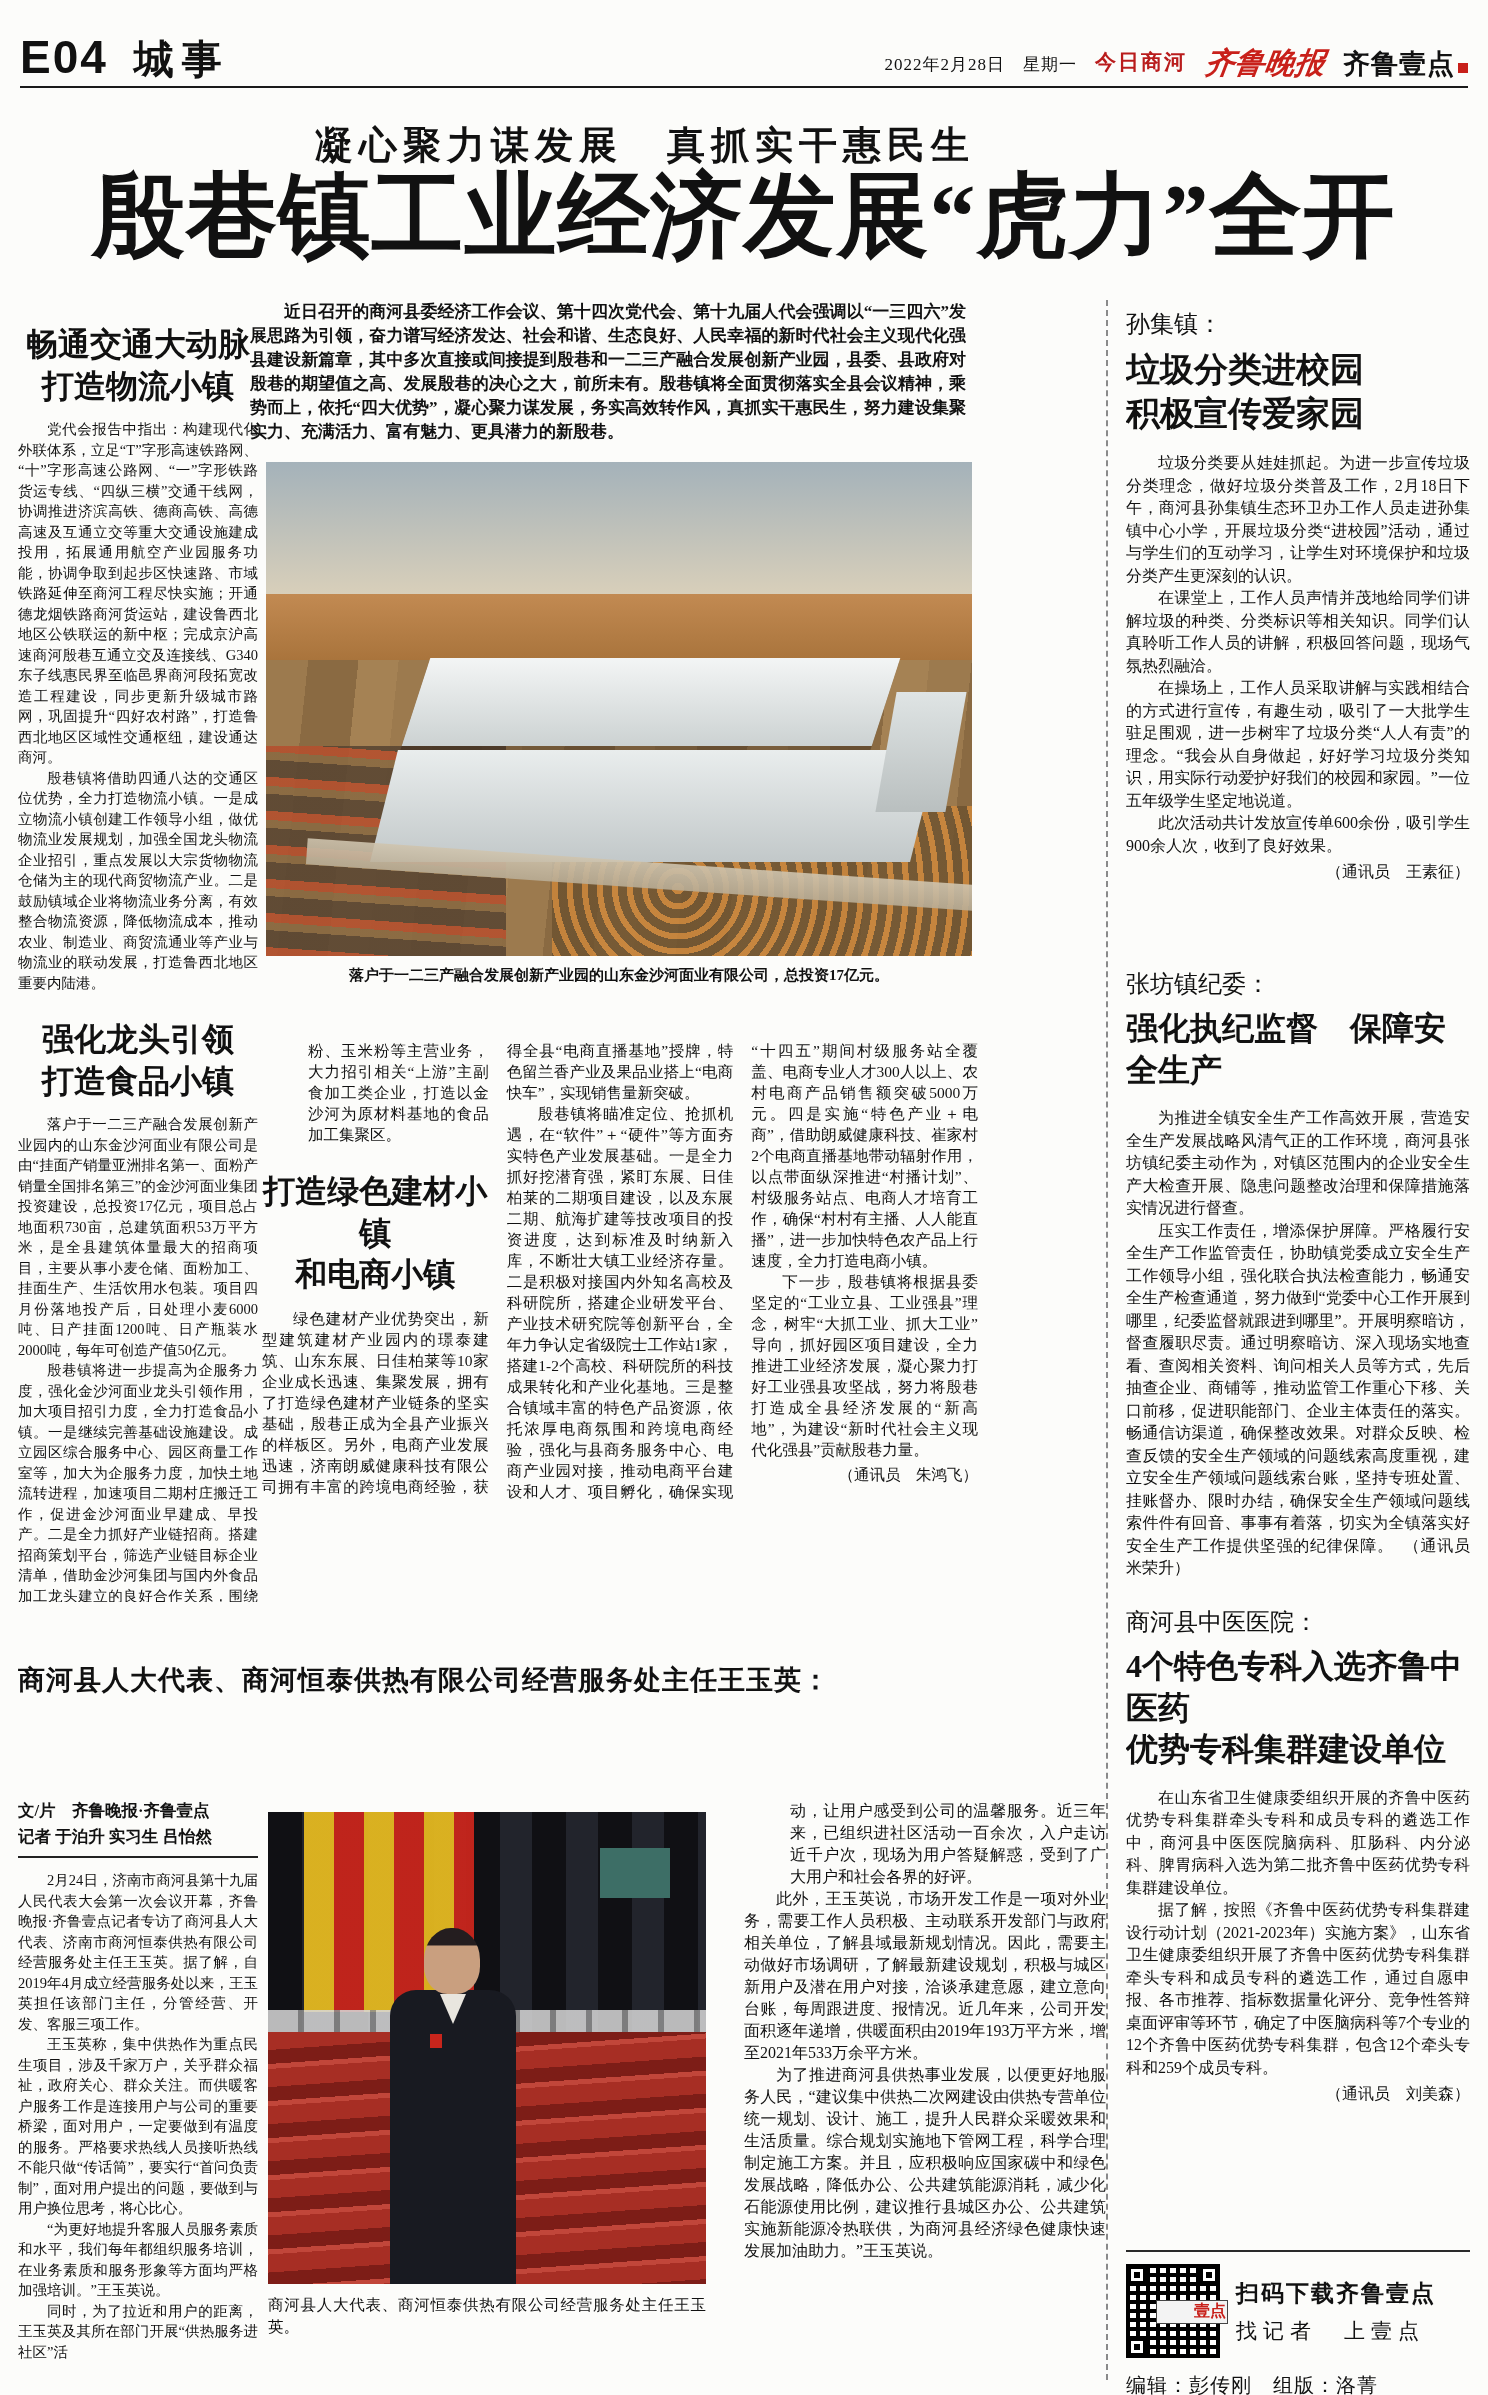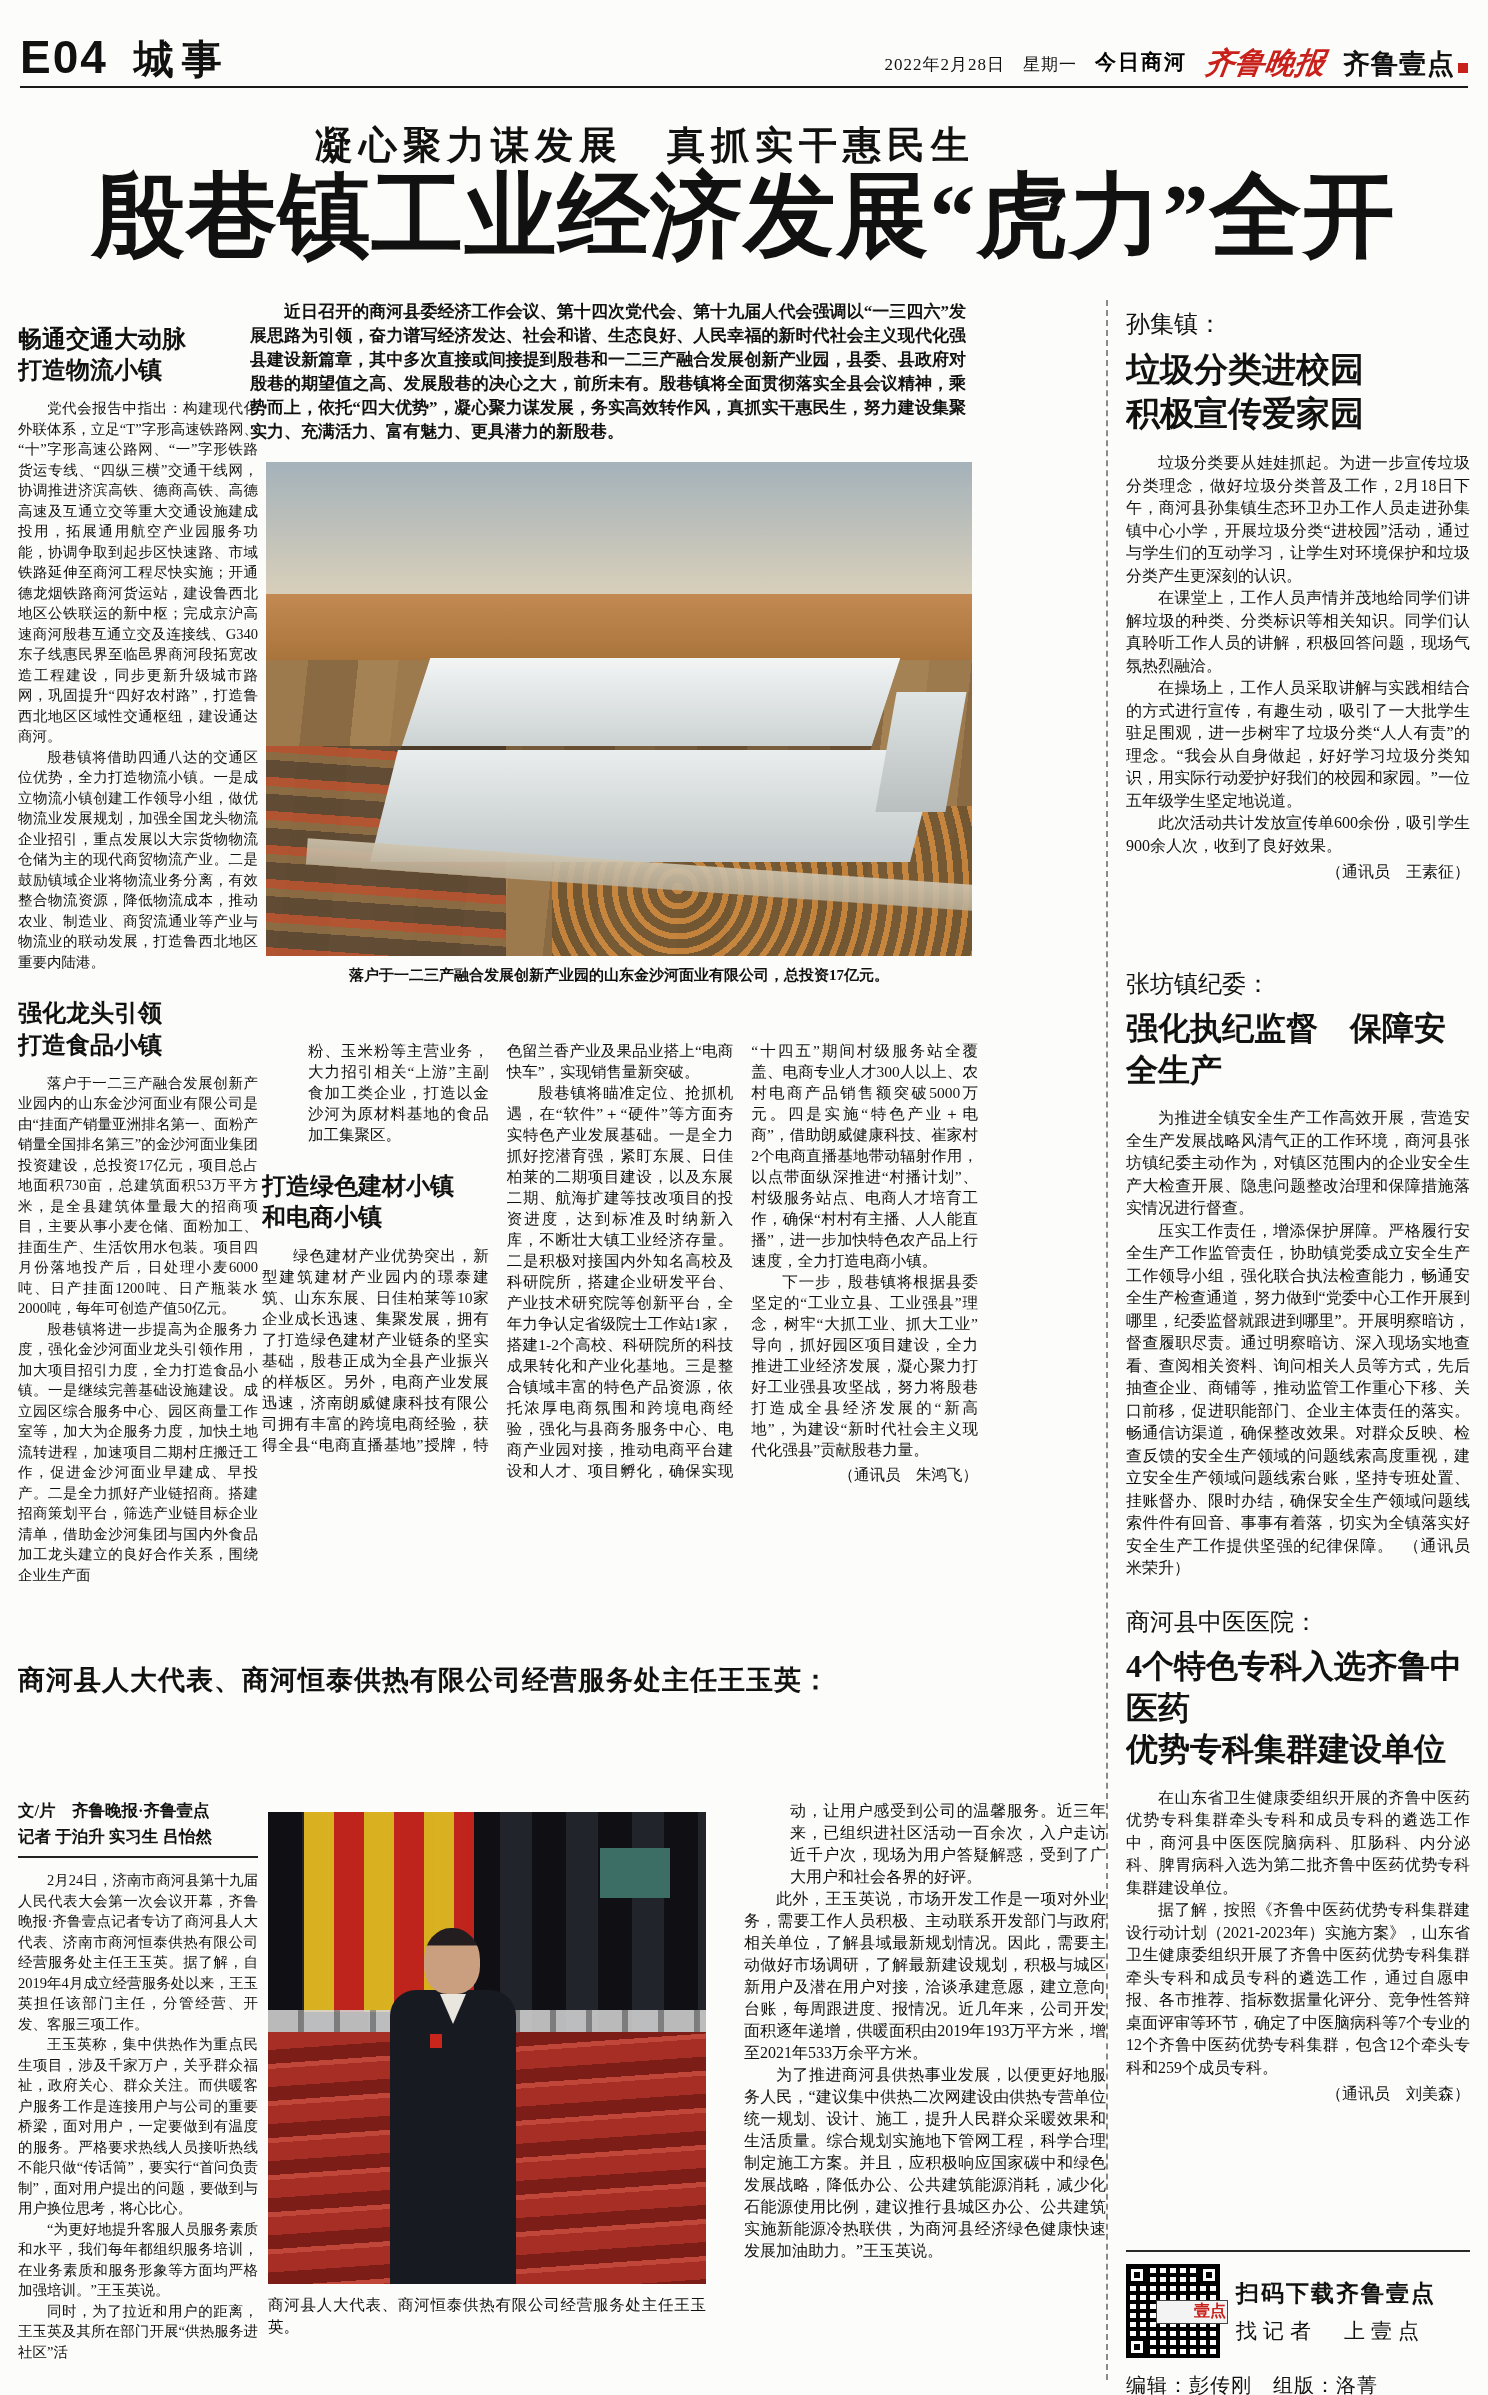--- a/index.html
+++ b/index.html
@@ -6,38 +6,38 @@
   #page{position:relative;width:1488px;height:2395px;background:#fcfcfa;margin:0 auto;
         font-family:"Liberation Serif",serif;color:#111;overflow:hidden;}
   
   .hdr{position:absolute;left:20px;right:20px;top:14px;height:72px;
        border-bottom:2px solid #1a1a1a;display:flex;align-items:flex-end;justify-content:space-between;}
   .hdr-left{display:flex;align-items:flex-end;gap:26px;padding-bottom:6px;}
   .ed-no{font-family:"Liberation Sans",sans-serif;font-size:46px;font-weight:bold;letter-spacing:2px;line-height:1;}
   .sec-name{font-size:40px;font-weight:bold;letter-spacing:8px;line-height:1;}
   .hdr-right{display:flex;align-items:flex-end;gap:18px;padding-bottom:10px;}
   .date-line{font-size:17px;letter-spacing:1px;}
-  .col-name{color:#000000;font-weight:bold;font-size:21px;letter-spacing:2px;}
+  .col-name{color:#b91c1c;font-weight:bold;font-size:21px;letter-spacing:2px;}
   .brand-script{color:#c8201a;font-weight:bold;font-style:italic;font-size:30px;line-height:.9;transform:skewX(-8deg);}
   .brand-logo{font-weight:900;font-size:27px;line-height:.9;letter-spacing:1px;}
   .brand-dot{display:inline-block;width:10px;height:10px;background:#c8201a;margin-left:3px;}
   
   .kicker{position:absolute;top:120px;left:0;width:1290px;text-align:center;
           font-size:38px;font-weight:bold;letter-spacing:6px;}
   .headline{position:absolute;top:166px;left:6px;right:6px;text-align:center;
             font-size:92px;font-weight:900;letter-spacing:1px;line-height:1.1;white-space:nowrap;}
   
   .jt{text-align:justify;}
   .para{margin:0;text-indent:2em;}
   .para.noindent{text-indent:0;margin-left:46px;}
   .lede{position:absolute;left:250px;top:300px;width:716px;height:150px;overflow:hidden;
         font-size:17px;font-weight:bold;line-height:24px;}
   .leftcol{position:absolute;left:18px;top:318px;width:240px;height:1284px;overflow:hidden;
            font-size:14.5px;line-height:20.5px;}
-  .subhead{font-size:24px;font-weight:bold;text-align:left;line-height:1.3;margin:6px 0 12px;}
+  .subhead{font-size:32px;font-weight:bold;text-align:center;line-height:1.3;margin:6px 0 12px;}
   .subhead.sp{margin-top:26px;}
   .cols3{position:absolute;left:262px;top:1040px;width:716px;height:558px;overflow:hidden;
          column-count:3;column-gap:18px;font-size:15.5px;line-height:21px;}
   .byline-r{text-align:right;margin:4px 0 0;}
   
   .photo1{position:absolute;left:266px;top:462px;width:706px;height:494px;overflow:hidden;background:#8a6a45;}
   .ph-sky{position:absolute;top:0;left:0;right:0;height:132px;background:linear-gradient(#a4b2ba,#d8cfba);}
   .ph-far{position:absolute;top:132px;left:0;right:0;height:66px;background:linear-gradient(#c28a52,#a9743c);}
   .ph-ground{position:absolute;top:198px;left:0;right:0;bottom:0;
      background:repeating-linear-gradient(96deg,#9c7a4e 0 42px,#8a6a42 42px 92px,#a58254 92px 132px);}

